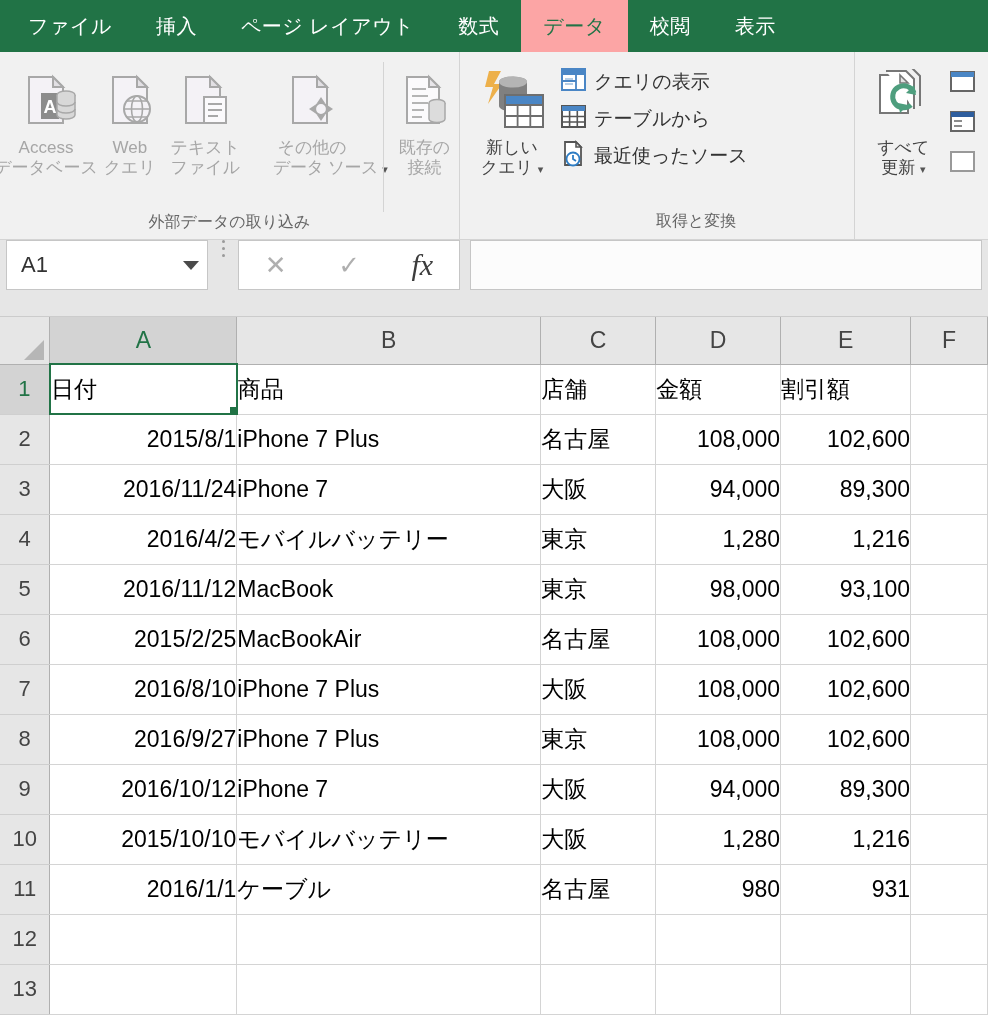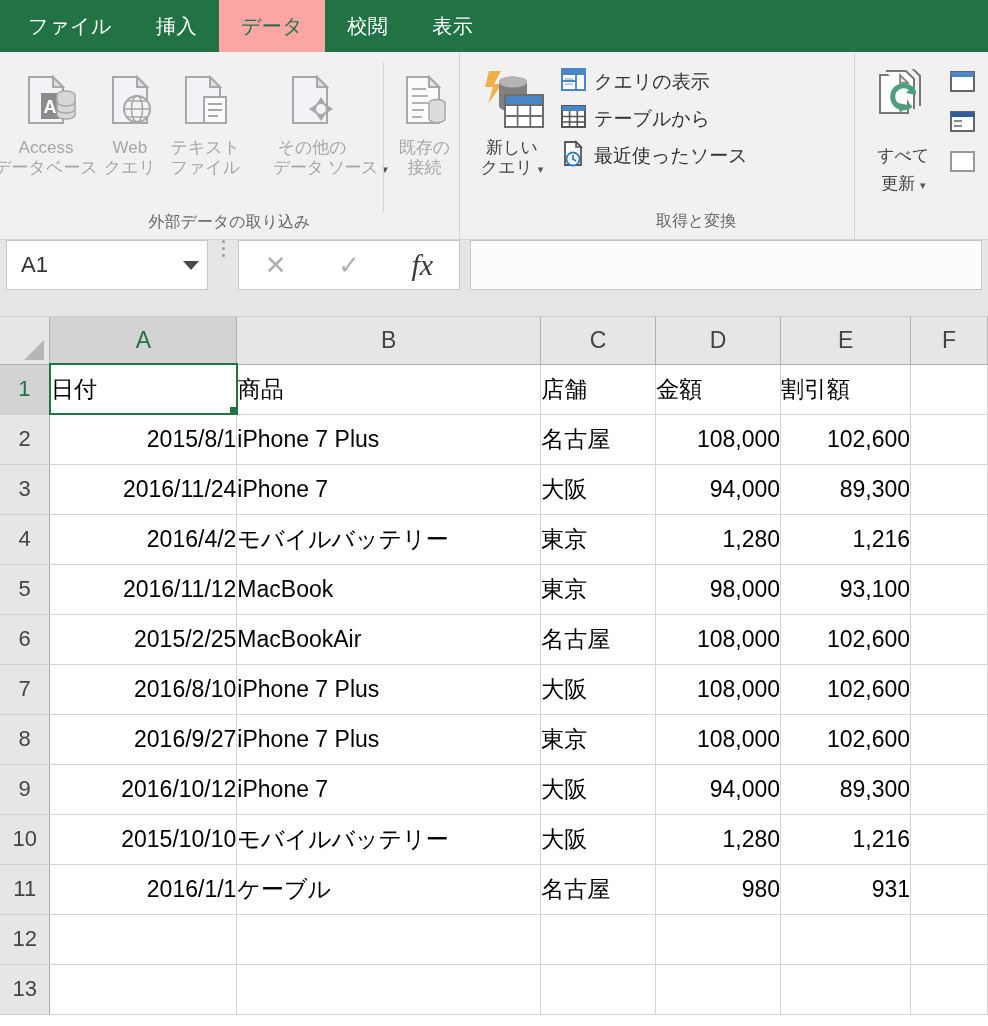--- a/index.html
+++ b/index.html
@@ -240,20 +240,26 @@
 </head>
 <body>
 
 <div class="tabbar">
   <div class="tab">
       <span>ファイル</span>
     </div>
   <div class="tab">
       <span>挿入</span>
     </div>
+  <div class="tab">
+      <span>ページ レイアウト</span>
+    </div>
+  <div class="tab">
+      <span>数式</span>
+    </div>
   <div class="tab active">
       <span>データ</span>
     </div>
   <div class="tab">
       <span>校閲</span>
     </div>
   <div class="tab">
       <span>表示</span>
     </div>
 </div>
@@ -391,21 +397,21 @@
           </span>
           <span class="slbl">最近使ったソース</span>
         </div>
       </div>
     </div>
     <div class="rgroup-title" style="padding-left:78px;">取得と変換</div>
   </div>
 
   <div class="rgroup" style="width:140px;">
     <div class="rgroup-items">
-      <div class="bigbtn" style="width:92px; padding-left:4px;gap:8px;">
+      <div class="bigbtn" style="width:92px; padding-left:4px;">
         <div class="ico">
           <svg width="66" height="62" viewBox="0 0 66 62">
             <path d="M10 6 h20 l8 8 v30 h-28 z" fill="#FFFFFF" stroke="#777777" stroke-width="2"></path>
             <path d="M16 2 h20 l8 8 v30" fill="#FFFFFF" stroke="#777777" stroke-width="2"></path>
             <path d="M22 -1 h20 l8 8 v30" fill="none" stroke="#777777" stroke-width="2"></path>
             <path d="M30 6 l8 8 h-8 z" fill="#E4E4E4" stroke="#777777" stroke-width="1.6"></path>
             <path d="M44 24 a11 11 0 1 0 -3 12" fill="none" stroke="#4E9E7E" stroke-width="5"></path>
             <path d="M44 16 l2 10 -10 -2 z" fill="#4E9E7E"></path>
             <path d="M30 44 l-2 -10 10 2 z" fill="#4E9E7E"></path>
           </svg>

